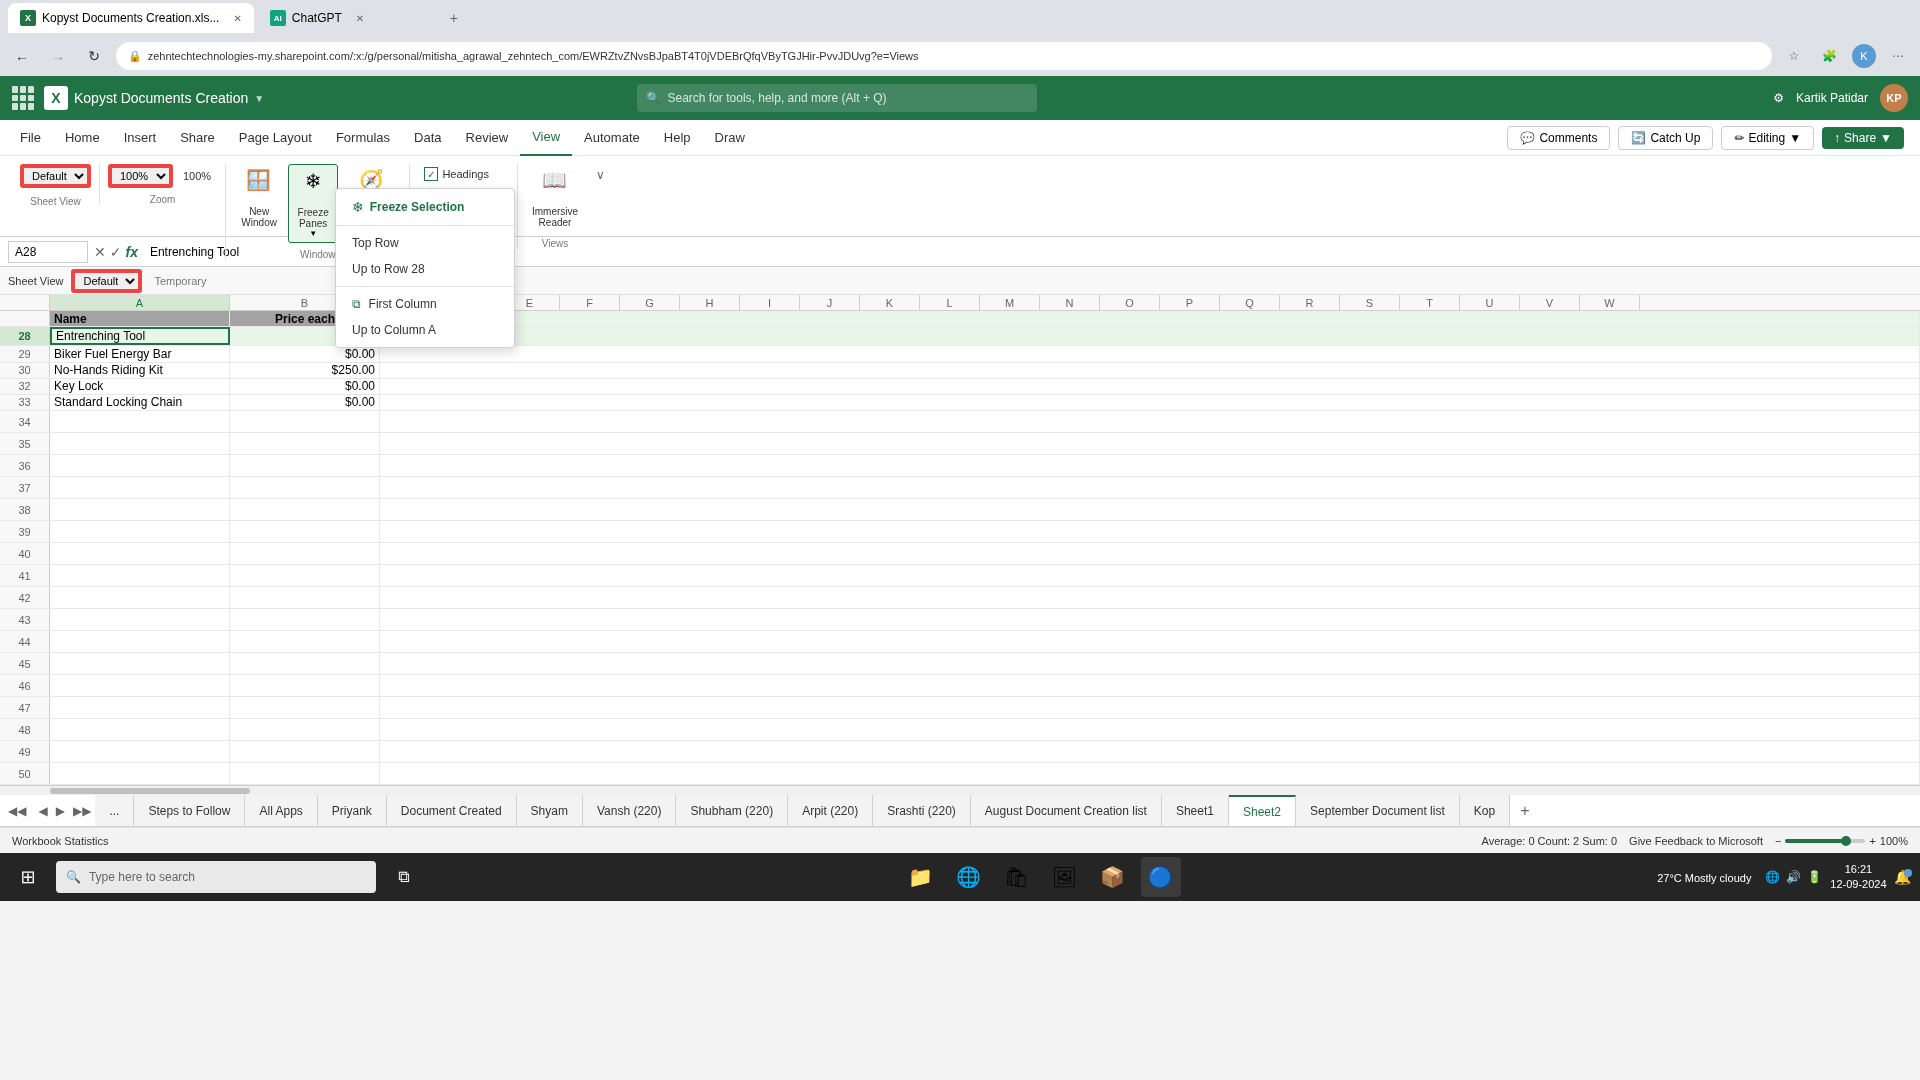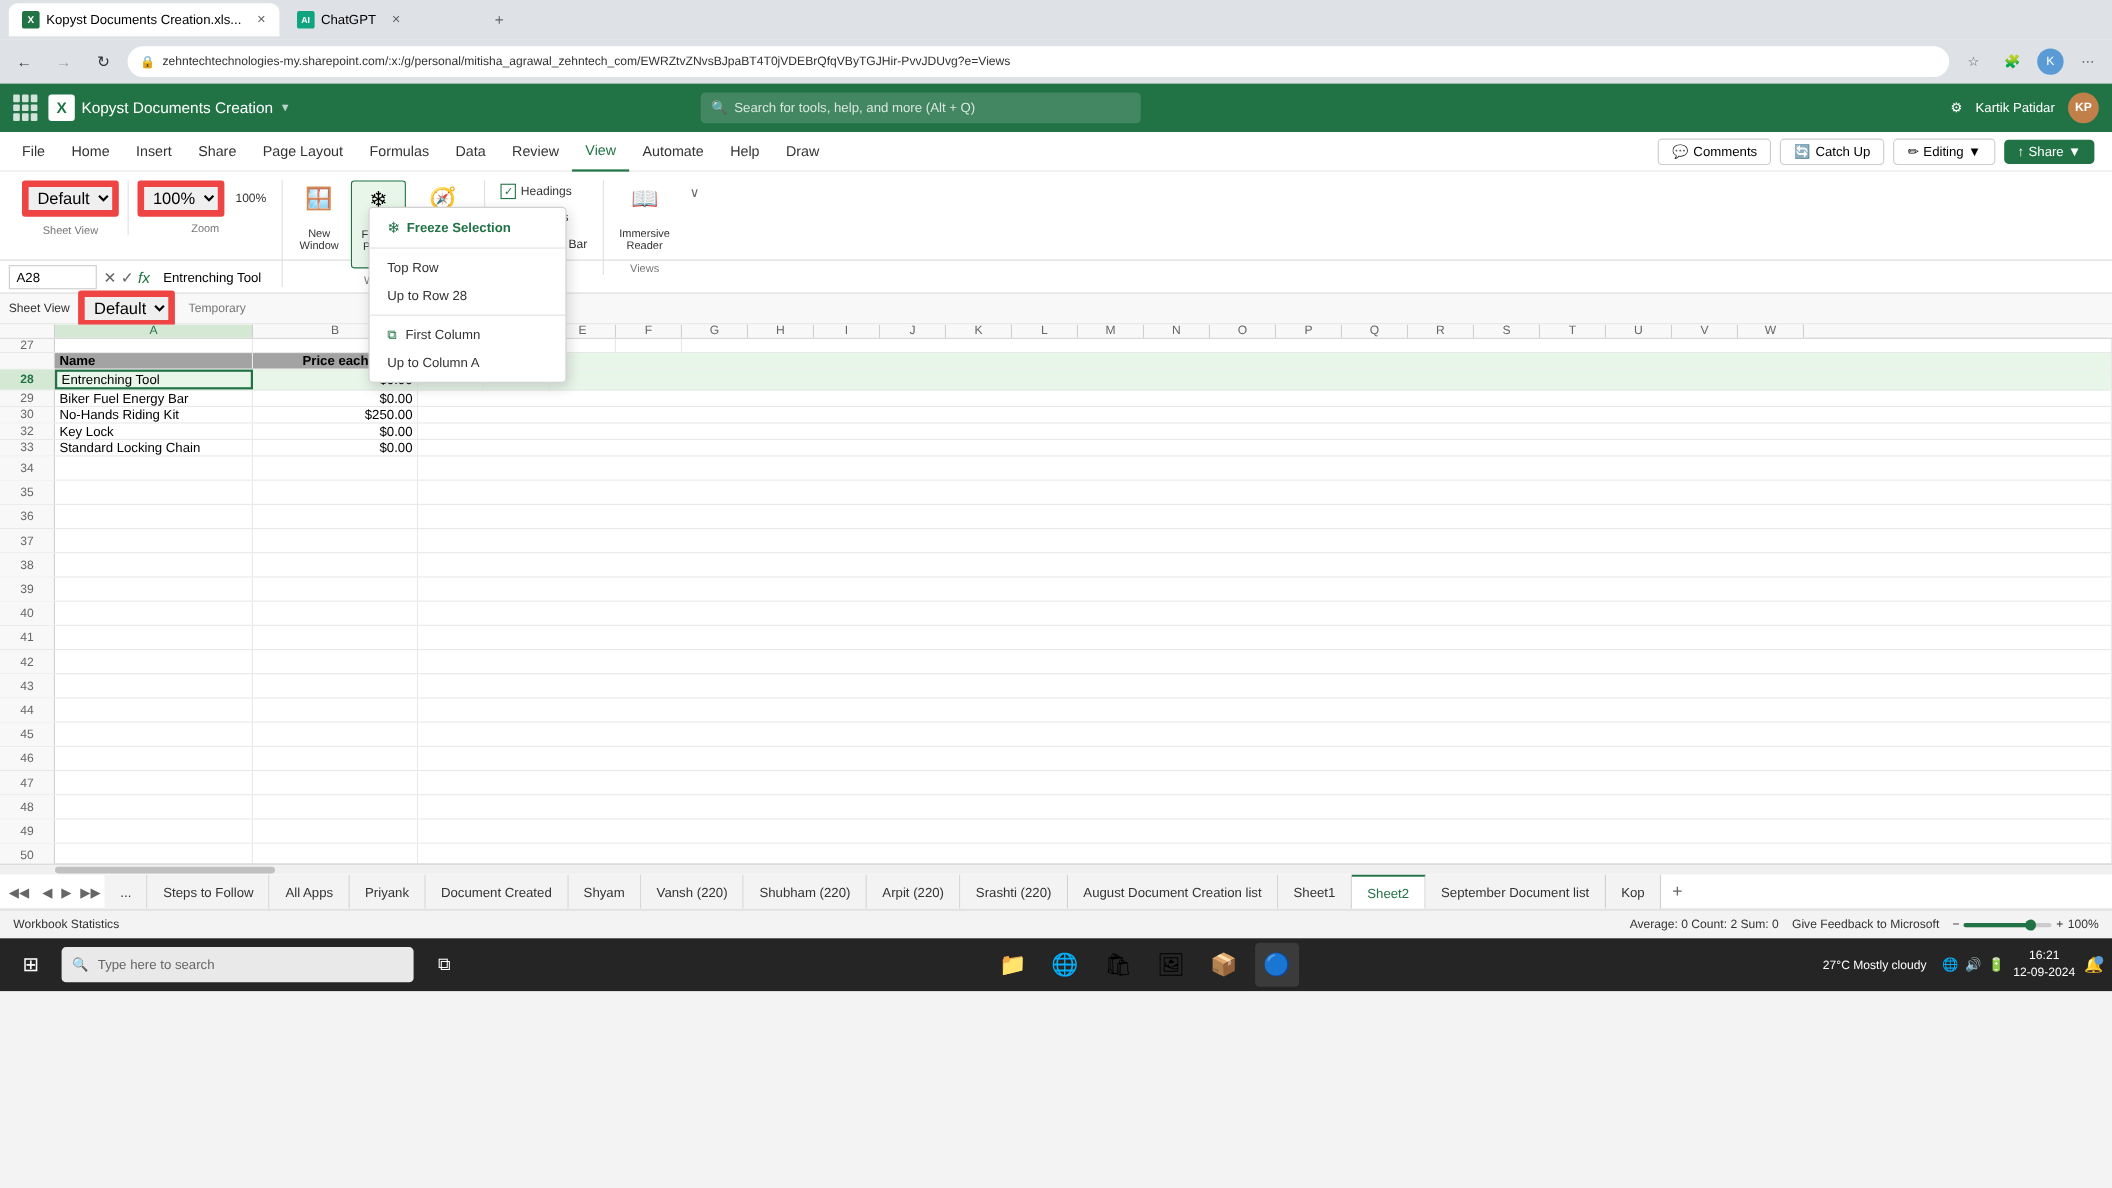--- a/index.html
+++ b/index.html
@@ -51,21 +51,21 @@
     .ribbon-right { margin-left: auto; display: flex; align-items: center; gap: 8px; padding: 0 8px; }
     .btn-outline { border: 1px solid #ccc; border-radius: 4px; padding: 4px 12px; cursor: pointer; font-size: 12px; display: flex; align-items: center; gap: 4px; background: white; }
     .btn-green { background: #217346; color: white; border-radius: 4px; padding: 4px 12px; cursor: pointer; font-size: 12px; display: flex; align-items: center; gap: 4px; }
 
     
     .formula-bar { display: flex; align-items: center; height: 30px; border-bottom: 1px solid #d0d0d0; background: white; padding: 0 8px; gap: 6px; }
     .cell-ref { width: 80px; border: 1px solid #ccc; height: 22px; padding: 0 6px; font-size: 12px; display: flex; align-items: center; }
     .formula-icons { display: flex; gap: 4px; color: #666; font-size: 14px; }
     .formula-input { flex: 1; height: 22px; border: none; font-size: 12px; padding: 0 6px; display: flex; align-items: center; }
     .sheet-view-bar { display: flex; align-items: center; background: #f8f8f8; border-bottom: 1px solid #e0e0e0; height: 28px; padding: 0 8px; gap: 8px; font-size: 11px; color: #333; }
-    .sheet-view-select { border: 6px solid #ef4444; border-radius: 3px; padding: 1px 4px; font-size: 15px; }
+    .sheet-view-select { border: 4px solid #ef4444; border-radius: 3px; padding: 1px 4px; font-size: 11px; }
 
     
     .grid-area { display: flex; flex-direction: column; overflow: hidden; background: white; }
     .col-headers { display: flex; background: #f8f8f8; border-bottom: 1px solid #d0d0d0; height: 22px; }
     .row-header-cell { width: 50px; min-width: 50px; border-right: 1px solid #d0d0d0; display: flex; align-items: center; justify-content: center; font-size: 11px; color: #666; background: #f8f8f8; }
     .col-header-cell { border-right: 1px solid #d0d0d0; display: flex; align-items: center; justify-content: center; font-size: 11px; color: #666; background: #f8f8f8; cursor: pointer; }
     .col-header-cell.selected { background: #d5e8d4; color: #217346; }
     .grid-row { display: flex; height: 22px; border-bottom: 1px solid #e8e8e8; }
     .grid-row.selected { background: #e8f5e9; }
     .row-num { width: 50px; min-width: 50px; border-right: 1px solid #d0d0d0; display: flex; align-items: center; justify-content: center; font-size: 11px; color: #666; background: #f8f8f8; }
@@ -270,21 +270,21 @@
   </div>
 </div>
 
 <div class="formula-bar">
   <div class="cell-ref">
     <span>A28</span>
   </div>
   <div class="formula-icons">
     <span>✕</span>
     <span>✓</span>
-    <span style="font-style:italic;font-weight:normal;color:#217346;">fx</span>
+    <span style="font-style:italic;font-weight:bold;color:#217346;">fx</span>
   </div>
   <div class="formula-input">
     <span>Entrenching Tool</span>
   </div>
 </div>
 
 <div class="sheet-view-bar">
   <span>Sheet View</span>
   <select class="sheet-view-select">
     <option>Default</option>
@@ -314,30 +314,20 @@
     <div class="col-header-cell" style="width:60px;">P</div>
     <div class="col-header-cell" style="width:60px;">Q</div>
     <div class="col-header-cell" style="width:60px;">R</div>
     <div class="col-header-cell" style="width:60px;">S</div>
     <div class="col-header-cell" style="width:60px;">T</div>
     <div class="col-header-cell" style="width:60px;">U</div>
     <div class="col-header-cell" style="width:60px;">V</div>
     <div class="col-header-cell" style="width:60px;">W</div>
   </div>
 
-  <div class="grid-row">
-    <div class="row-num">27</div>
-    <div class="grid-cell col-a"></div>
-    <div class="grid-cell col-b"></div>
-    <div class="grid-cell col-other"></div>
-    <div class="grid-cell col-other"></div>
-    <div class="grid-cell col-other"></div>
-    <div class="grid-cell col-other"></div>
-    <div class="grid-cell" style="flex:1;"></div>
-  </div>
 
   <div class="grid-row header-row" style="background:#f8f8f8;font-weight:bold;">
     <div class="row-num" style="background:#f8f8f8;"></div>
     <div class="grid-cell col-a" style="font-weight:bold;">Name</div>
     <div class="grid-cell col-b" style="font-weight:bold;">Price each month</div>
     <div class="grid-cell col-other"></div>
     <div class="grid-cell col-other"></div>
     <div class="grid-cell" style="flex:1;background:#e8f5e9;"></div>
   </div>
 

